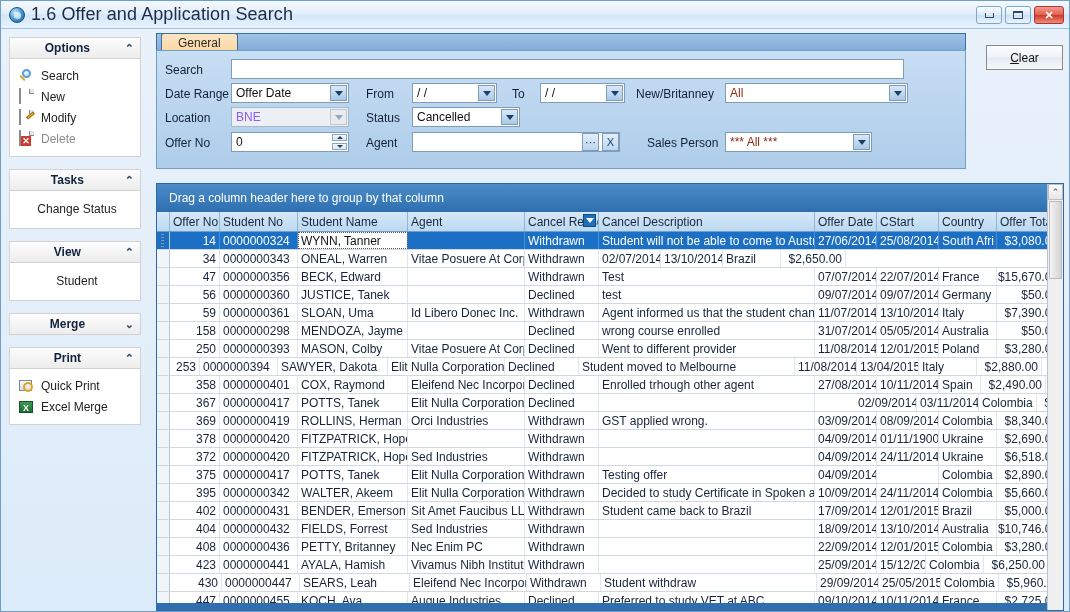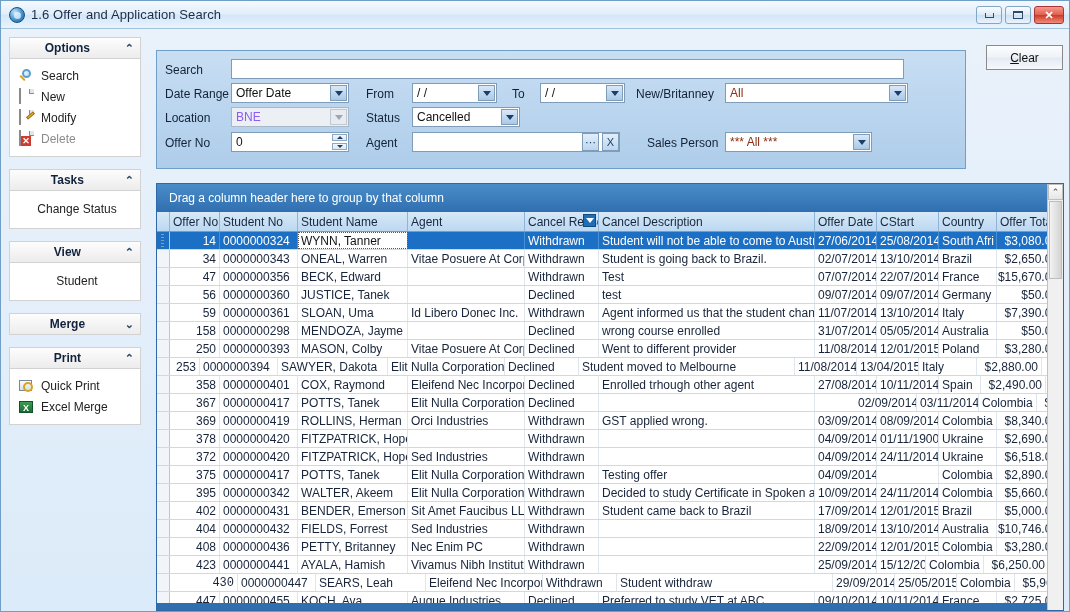--- a/index.html
+++ b/index.html
@@ -28,21 +28,21 @@
   .app-icon {
     width:16px; height:16px; border-radius:50%;
     background:radial-gradient(circle at 35% 32%, #cfe7fa 0%, #4a9ad4 48%, #1d5f9c 100%);
     border:1px solid #14527f; margin-right:6px; flex:none;
     position:relative;
   }
   .app-icon::after{
     content:""; position:absolute; left:4px; top:4px; width:7px; height:7px;
     border-radius:50%; background:#eaf6ff; opacity:.75;
   }
-  .title-text { font-size:13px; color:#1b2c47; letter-spacing:.1px; }
+  .title-text { font-size:18px; color:#1b2c47; letter-spacing:.1px; }
   .winbtns { position:absolute; right:5px; top:5px; display:flex; gap:3px; }
   .wbtn {
     width:26px; height:18px; border:1px solid #7fa7c8; border-radius:3px;
     background:linear-gradient(180deg,#fbfdff 0%,#dceaf7 50%,#cbe0f2 51%,#eaf4fd 100%);
     display:flex; align-items:center; justify-content:center;
   }
   .wbtn.close {
     border-color:#a33; width:30px;
     background:linear-gradient(180deg,#f49a8e 0%,#e0604f 48%,#cc3b28 52%,#ef8d7c 100%);
     color:#fff; font-size:11px; font-weight:bold;
@@ -326,20 +326,24 @@
         <div class="opt-row">
           <span class="ico">
               <span class="xls">X</span>
             </span>
           <span class="opt-label">Excel Merge</span>
         </div>
       </div>
     </div>
   </div>
 
+  <div class="tabstrip">
+    <div class="tabstrip-fill"></div>
+    <div class="tab">General</div>
+  </div>
 
   <div class="formpanel">
     <div class="fld-label" style="left:8px; top:12px;">Search</div>
     <div class="inp" style="left:74px; top:8px; width:673px;"></div>
 
     <div class="fld-label" style="left:8px; top:36px;">Date Range</div>
     <div class="combo" style="left:74px; top:32px; width:118px;">
       <div class="val">Offer Date</div>
       <div class="arrow">
           <span class="tri"></span>
@@ -471,21 +475,20 @@
           <div class="cell" style="width: 58px;">South Afri</div>
           <div class="cell num" style="width: 65px;">$3,080.00</div>
         </div>
         <div class="row">
           <div class="ind"></div>
           <div class="cell num" style="width: 50px;">34</div>
           <div class="cell" style="width: 78px;">0000000343</div>
           <div class="cell" style="width: 110px;">ONEAL, Warren</div>
           <div class="cell" style="width: 117px;">Vitae Posuere At Corpo</div>
           <div class="cell" style="width: 74px;">Withdrawn</div>
-          <div class="cell" style="width: 216px;">Student is going back to Brazil.</div>
           <div class="cell" style="width: 62px;">02/07/2014</div>
           <div class="cell" style="width: 62px;">13/10/2014</div>
           <div class="cell" style="width: 58px;">Brazil</div>
           <div class="cell num" style="width: 65px;">$2,650.00</div>
         </div>
         <div class="row">
           <div class="ind"></div>
           <div class="cell num" style="width: 50px;">47</div>
           <div class="cell" style="width: 78px;">0000000356</div>
           <div class="cell" style="width: 110px;">BECK, Edward</div>
@@ -700,21 +703,21 @@
           <div class="cell" style="width: 117px;">Vivamus Nibh Institute</div>
           <div class="cell" style="width: 74px;">Withdrawn</div>
           <div class="cell" style="width: 216px;"></div>
           <div class="cell" style="width: 62px;">25/09/2014</div>
           <div class="cell" style="width: 49px;">15/12/2014</div>
           <div class="cell" style="width: 58px;">Colombia</div>
           <div class="cell num" style="width: 65px;">$6,250.00</div>
         </div>
         <div class="row">
           <div class="ind"></div>
-          <div class="cell num" style="width: 68px; font-family: Liberation Mono, monospace;">430</div>
+          <div class="cell num" style="width: 52px;">430</div>
           <div class="cell" style="width: 78px;">0000000447</div>
           <div class="cell" style="width: 110px;">SEARS, Leah</div>
           <div class="cell" style="width: 117px;">Eleifend Nec Incorpora</div>
           <div class="cell" style="width: 74px;">Withdrawn</div>
           <div class="cell" style="width: 216px;">Student withdraw</div>
           <div class="cell" style="width: 62px;">29/09/2014</div>
           <div class="cell" style="width: 62px;">25/05/2015</div>
           <div class="cell" style="width: 58px;">Colombia</div>
           <div class="cell num" style="width: 65px;">$5,960.00</div>
         </div>

